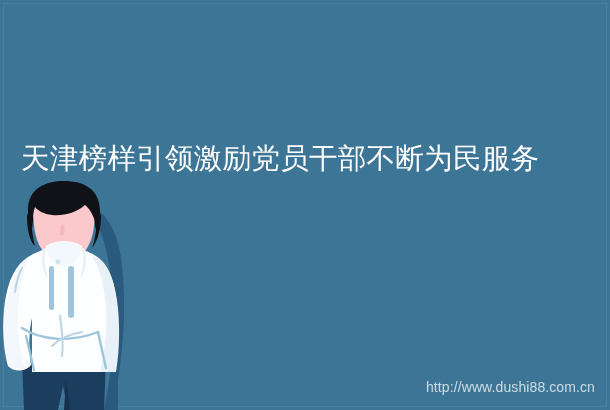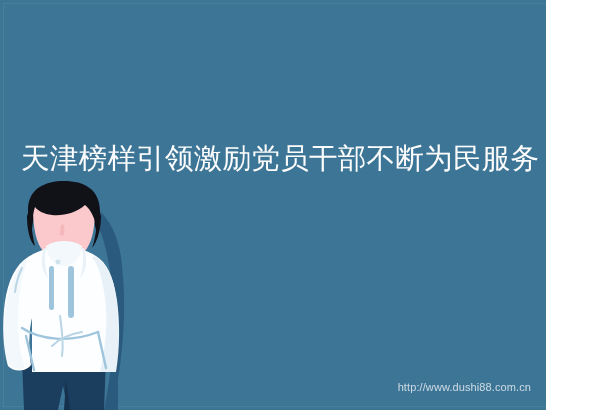--- a/index.html
+++ b/index.html
@@ -2,21 +2,21 @@
 <html><head>
 <meta charset="utf-8">
 <style>
   html, body {
     margin: 0;
     padding: 0;
     background: #ffffff;
   }
   #stage {
     position: relative;
-    width: 546px;
+    width: 610px;
     height: 410px;
     overflow: hidden;
     background: #3d7596;
     font-family: "Liberation Sans", "DejaVu Sans", sans-serif;
   }
   
   #frame {
     position: absolute;
     left: 3px;
     top: 3px;
@@ -38,21 +38,21 @@
     letter-spacing: 0.2px;
     white-space: nowrap;
     font-weight: 400;
   }
   #watermark {
     position: absolute;
     right: 15px;
     top: 378px;
     color: #dfe8ee;
     opacity: 0.88;
-    font-size: 11px;
+    font-size: 14px;
     line-height: 18px;
     letter-spacing: 0.1px;
     white-space: nowrap;
     margin-left: 17px;
   }
   #figure {
     position: absolute;
     left: 0px;
     top: 180px;
     width: 190px;

